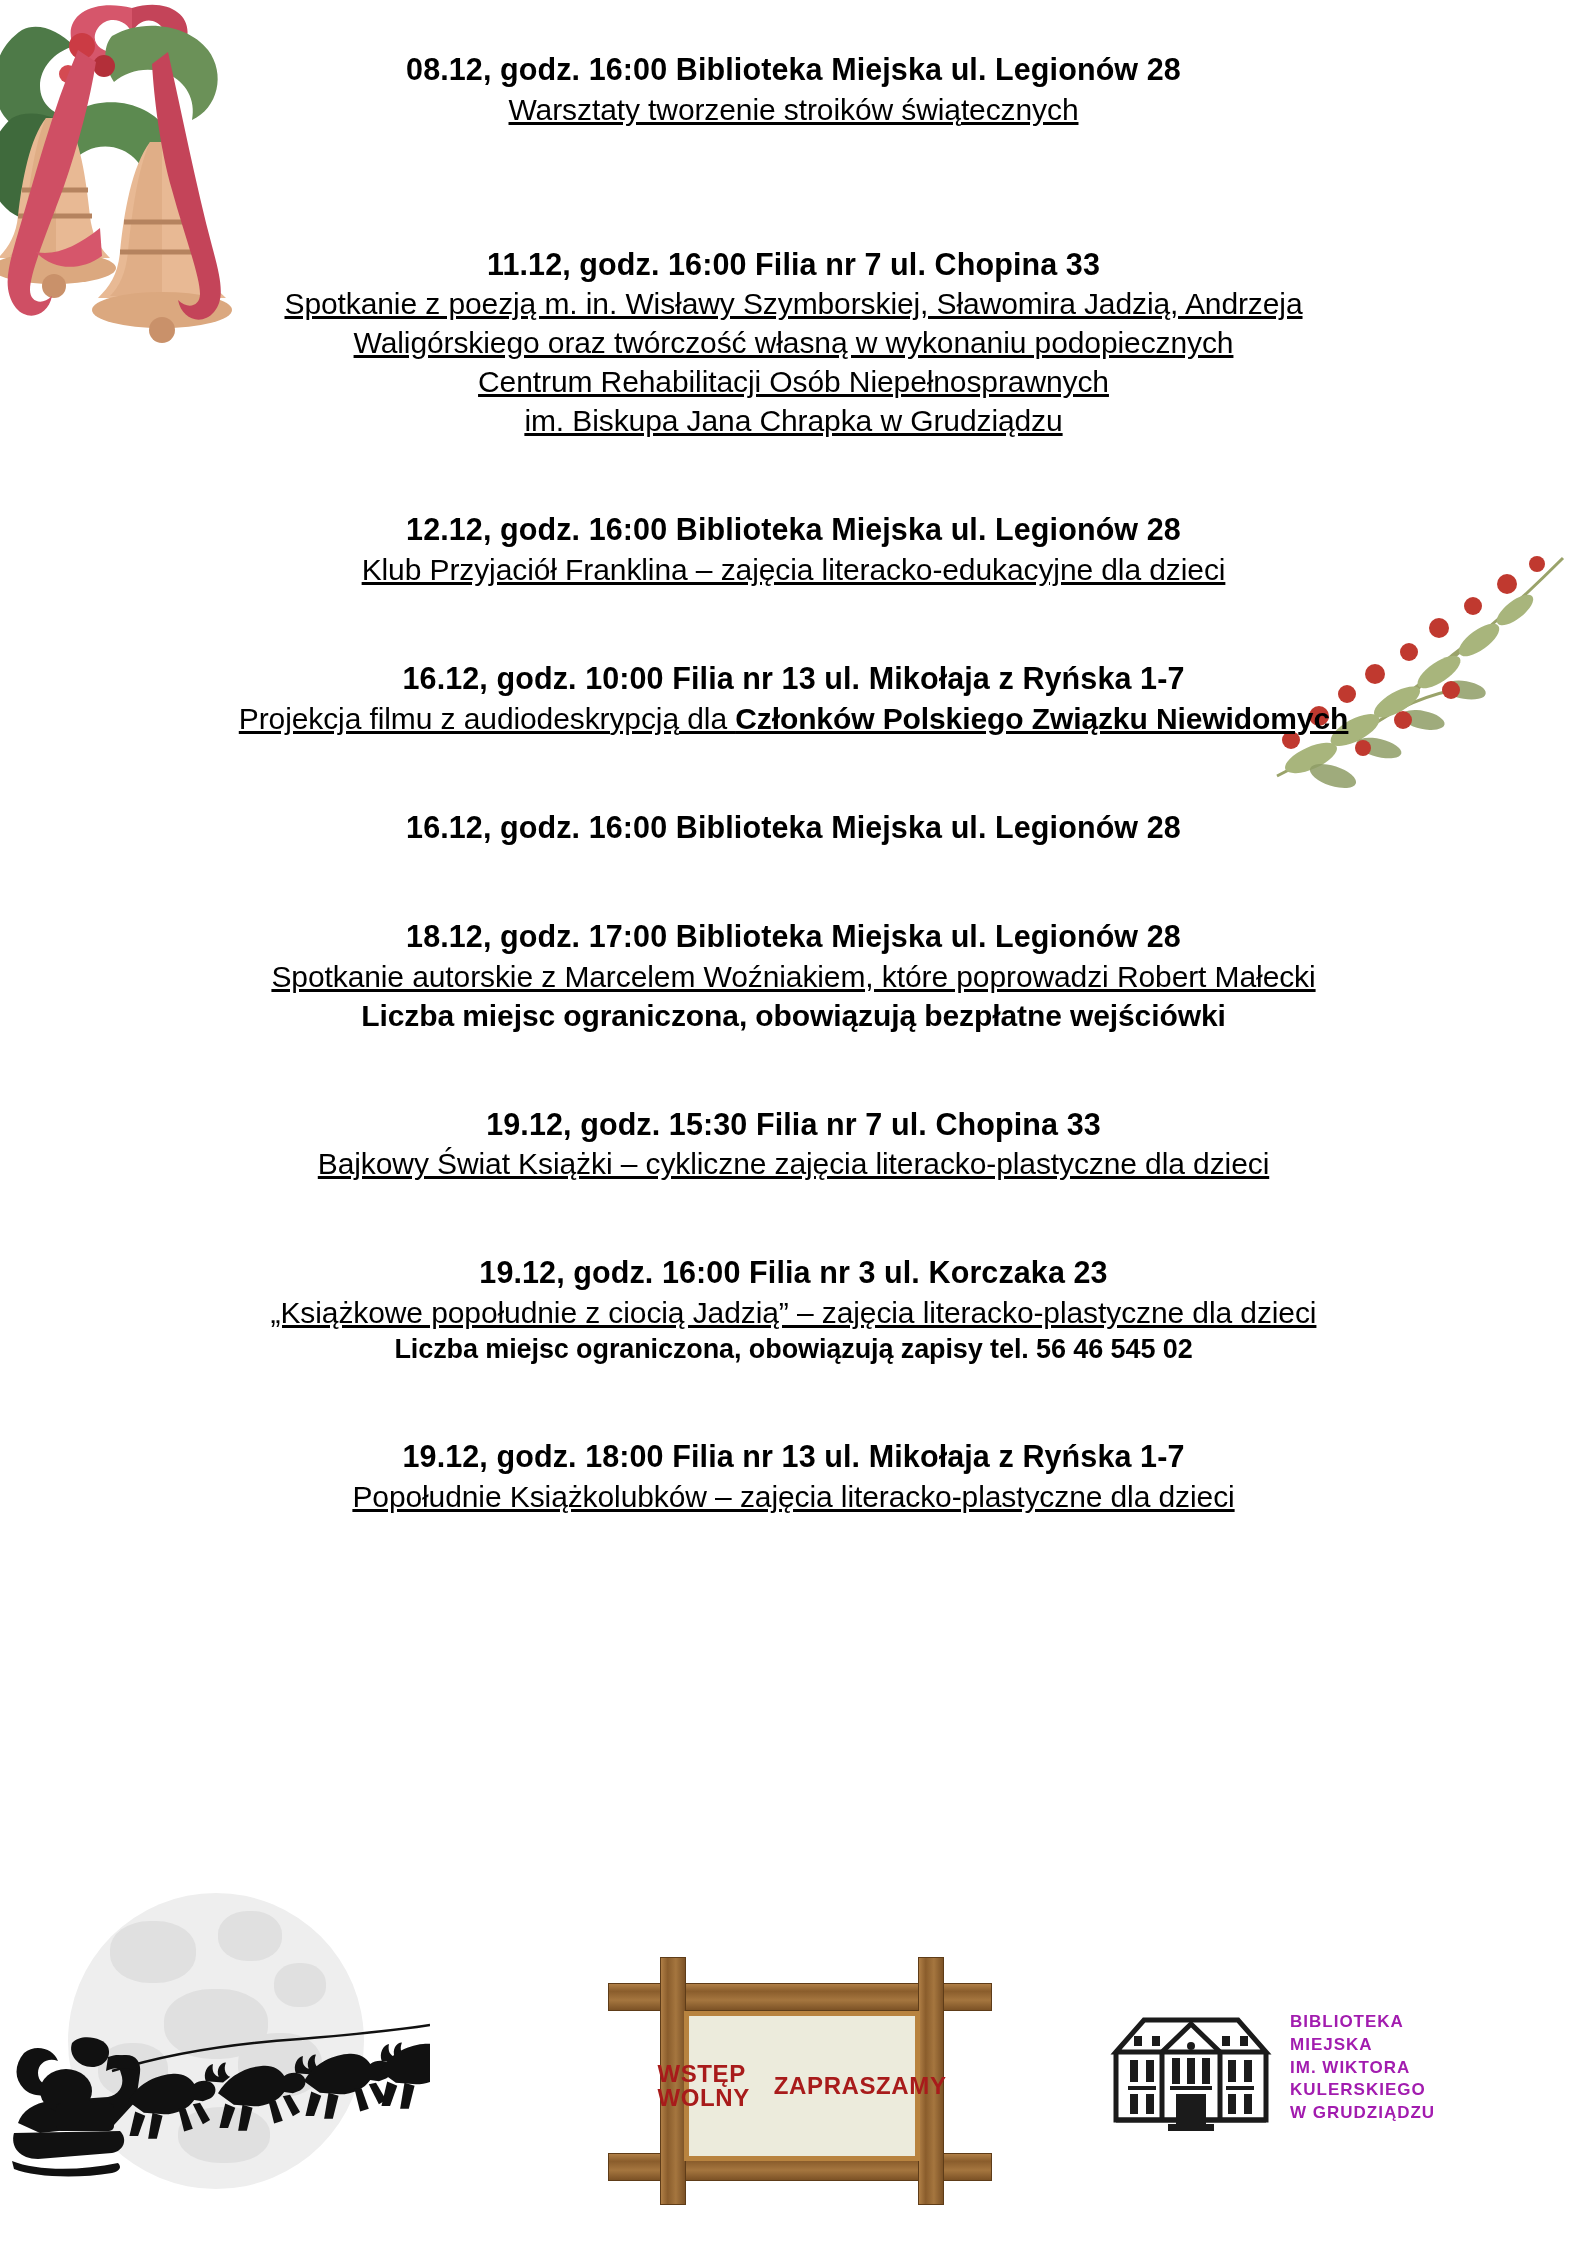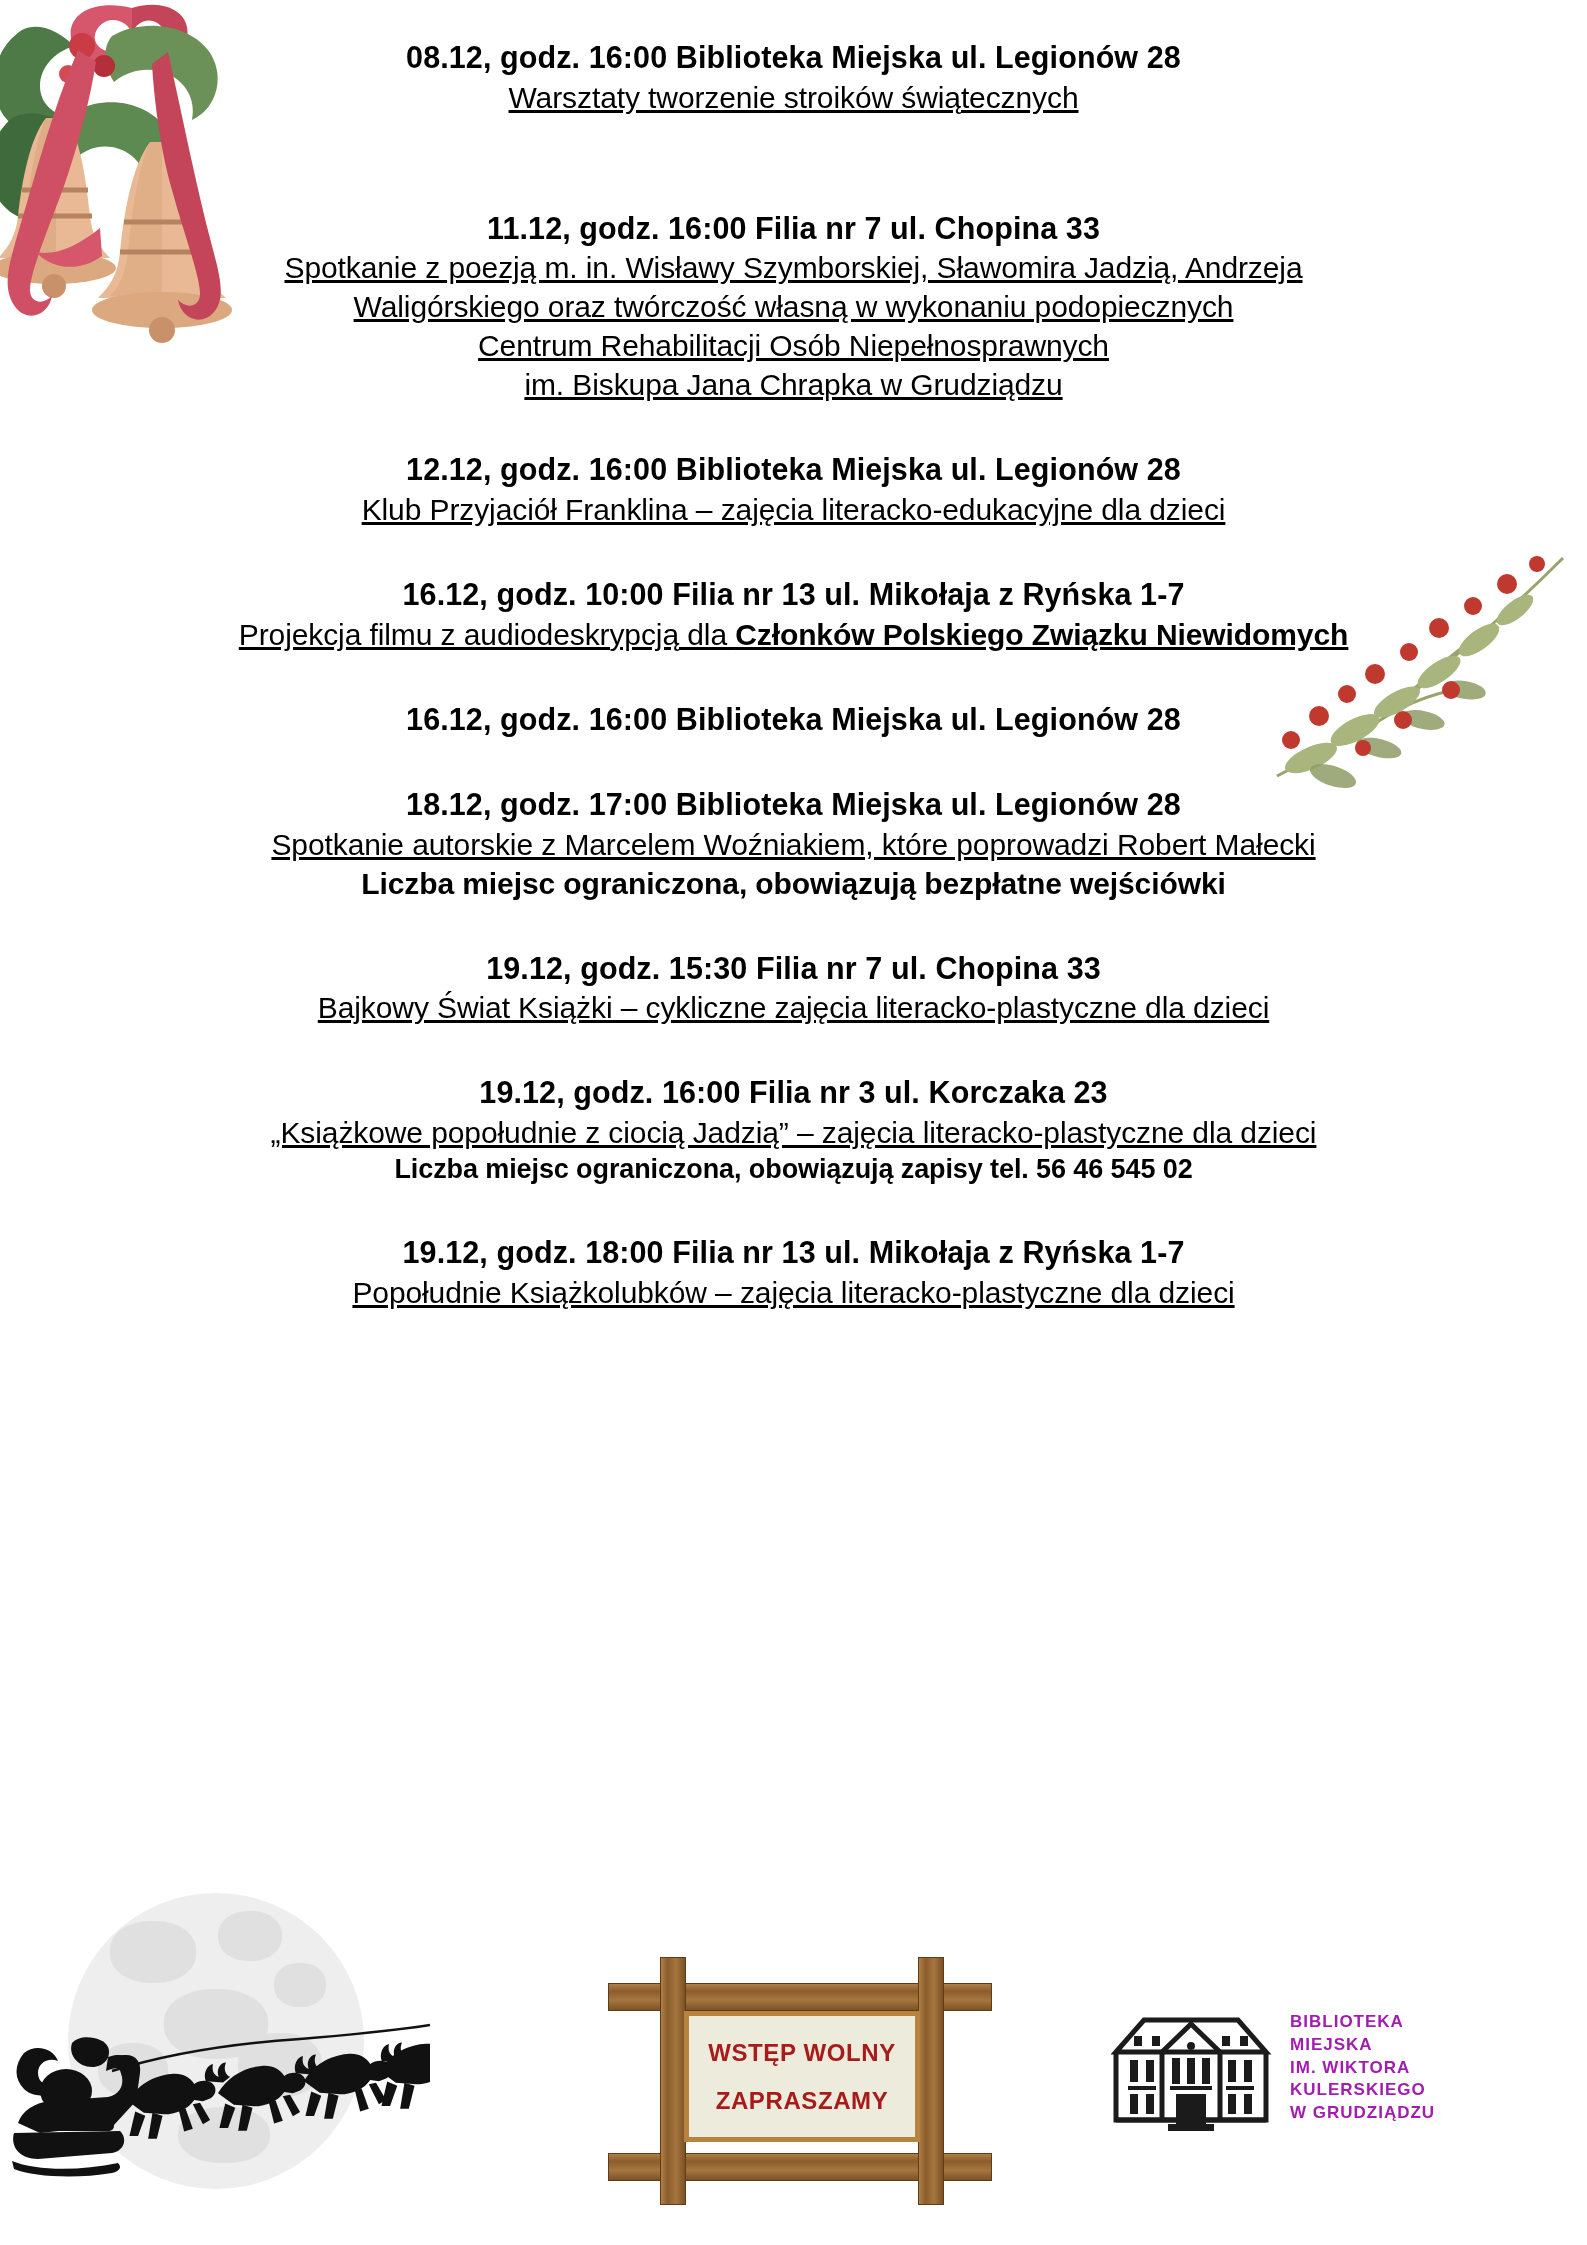--- a/index.html
+++ b/index.html
@@ -35,21 +35,21 @@
   
   .content {
     position: absolute;
     left: 0;
     top: 0;
     width: 1587px;
     padding-top: 38px;
     text-align: center;
   }
   .event {
-    margin: 0 auto;
+    margin: 12px auto;
     width: 1500px;
   }
   .line {
     display: block;
     line-height: 1.30;
     letter-spacing: -0.1px;
   }
   .hdr {
     font-weight: bold;
     font-size: 30.5px;
@@ -97,26 +97,26 @@
     background: linear-gradient(180deg,#b07f46 0%,#8a5d2c 28%,#a5763f 62%,#7c5226 100%);
     border: 1px solid #5e3c18;
     box-sizing: border-box;
   }
   .plank.v {
     background: linear-gradient(90deg,#b07f46 0%,#8a5d2c 28%,#a5763f 62%,#7c5226 100%);
   }
   .sign-face {
     position: absolute;
     left: 84px; top: 76px;
-    width: 236px; height: 131px;
+    width: 236px; height: 150px;
     background: #ecebdc;
     border: 5px solid #b8833f;
     box-sizing: border-box;
     display: flex;
-    flex-direction: column;
+    flex-direction: row;
     align-items: center;
     justify-content: center;
     gap: 24px;
   }
   .sign-text {
     color: #a81b1b;
     font-weight: bold;
     font-size: 24px;
     letter-spacing: 0.6px;
     line-height: 1;

